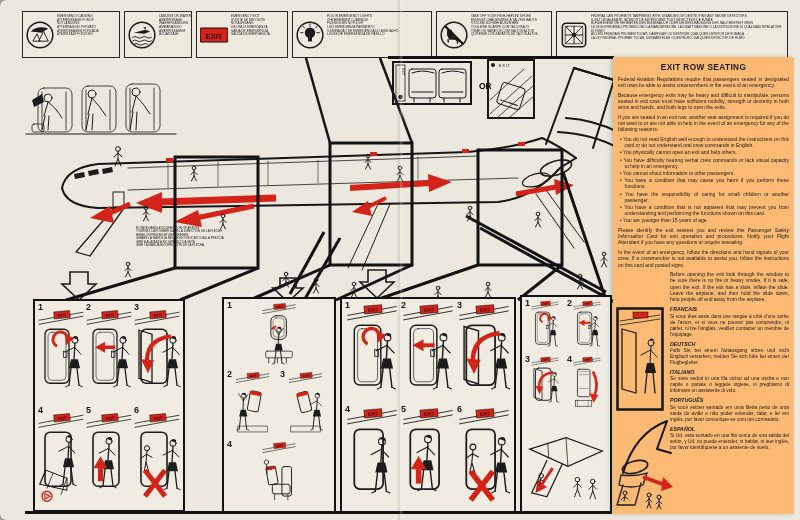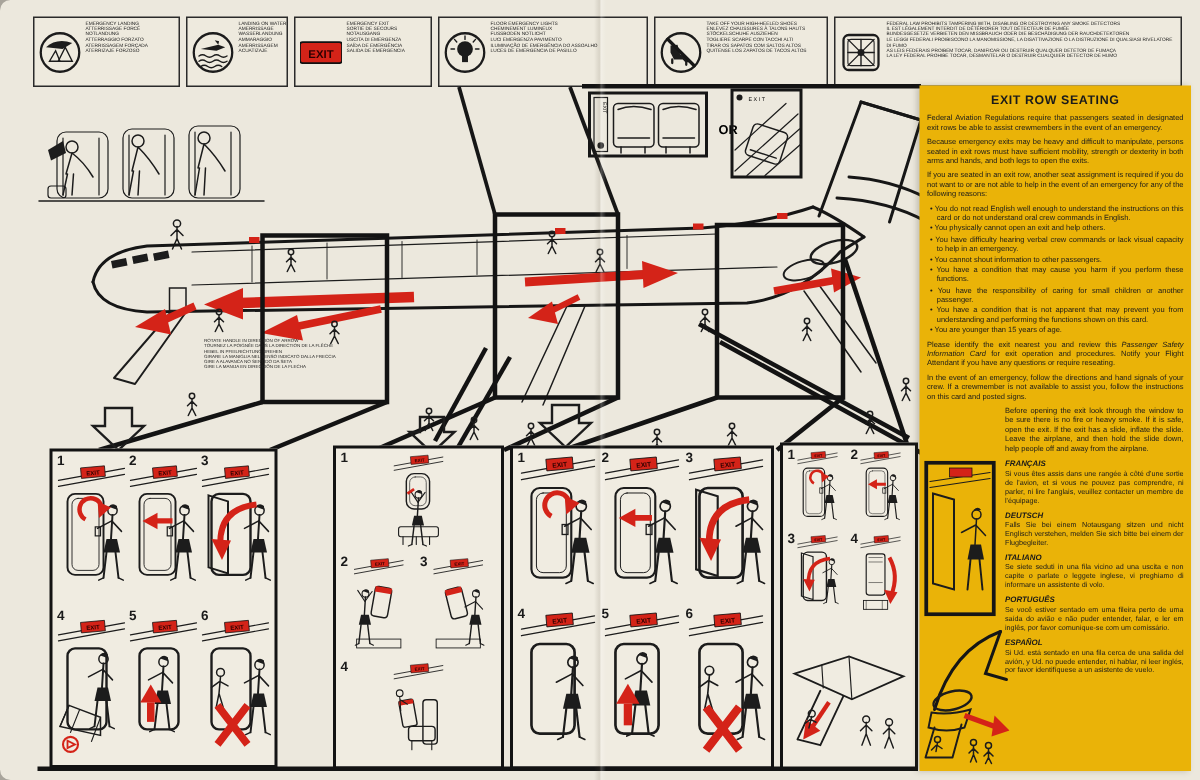--- a/index.html
+++ b/index.html
@@ -5,21 +5,21 @@
   html,body{margin:0;padding:0;background:#a8a49b;}
   #stage{position:relative;width:800px;height:520px;background:#ece8dd;border-radius:7px;overflow:hidden;
          font-family:"Liberation Sans",sans-serif;color:#1a1a1a;padding-left:11px;}
   
   #legend{position:absolute;left:22px;top:11px;width:772px;height:47px;display:flex;gap:4px;}
   .lg-box{border:1px solid #2a2a2a;background:#eeeade;display:flex;align-items:center;gap:3px;padding:2px 3px;box-sizing:border-box;flex:0 0 auto;height:47px;}
   .lg-icon{flex:0 0 auto;width:28px;height:28px;}
   .lg-txt-outer{flex:1 1 auto;height:42px;overflow:visible;}
   .lg-txt{width:200%;transform:scale(.5);transform-origin:0 0;font-size:6.4px;line-height:1.13;letter-spacing:0;color:#222;}
   
-  #rightcol{position:absolute;left:613px;top:57px;width:181px;height:457px;background:#eab308;
+  #rightcol{position:absolute;left:613px;top:57px;width:181px;height:457px;background:#fdba74;
             box-shadow:-2px 0 4px rgba(60,55,40,.25);box-sizing:border-box;padding:3px 5px 2px 5px;overflow:hidden;}
   #rc-scale{width:342px;transform:scale(.5);transform-origin:0 0;font-size:10px;line-height:1.24;text-align:justify;}
   #rc-scale h1{font-size:16.5px;letter-spacing:.8px;text-align:center;margin:2px 0 8px 0;}
   #rc-scale p{margin:0 0 7px 0;}
   #rc-scale ul{list-style:none;margin:0 0 7px 0;padding:0 0 0 4px;}
   #rc-scale li{padding-left:9px;text-indent:-9px;margin:0 0 2px 0;}
   #rc-scale li::before{content:"• ";}
   #langblock{padding-left:104px;}
   .lang h3{font-size:10.5px;font-style:italic;margin:4px 0 1px 0;}
   .lang p{margin:0 0 4px 0;font-size:9.6px;}

